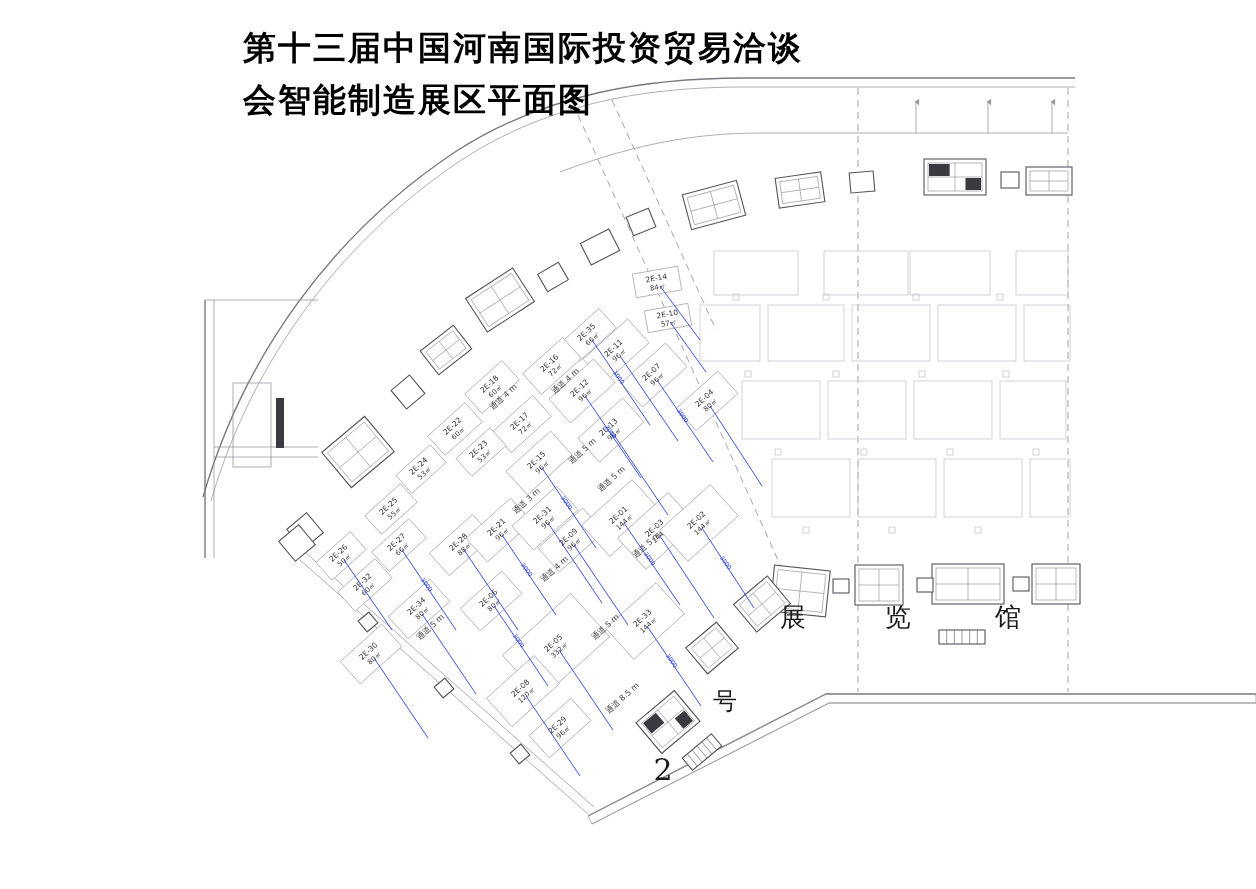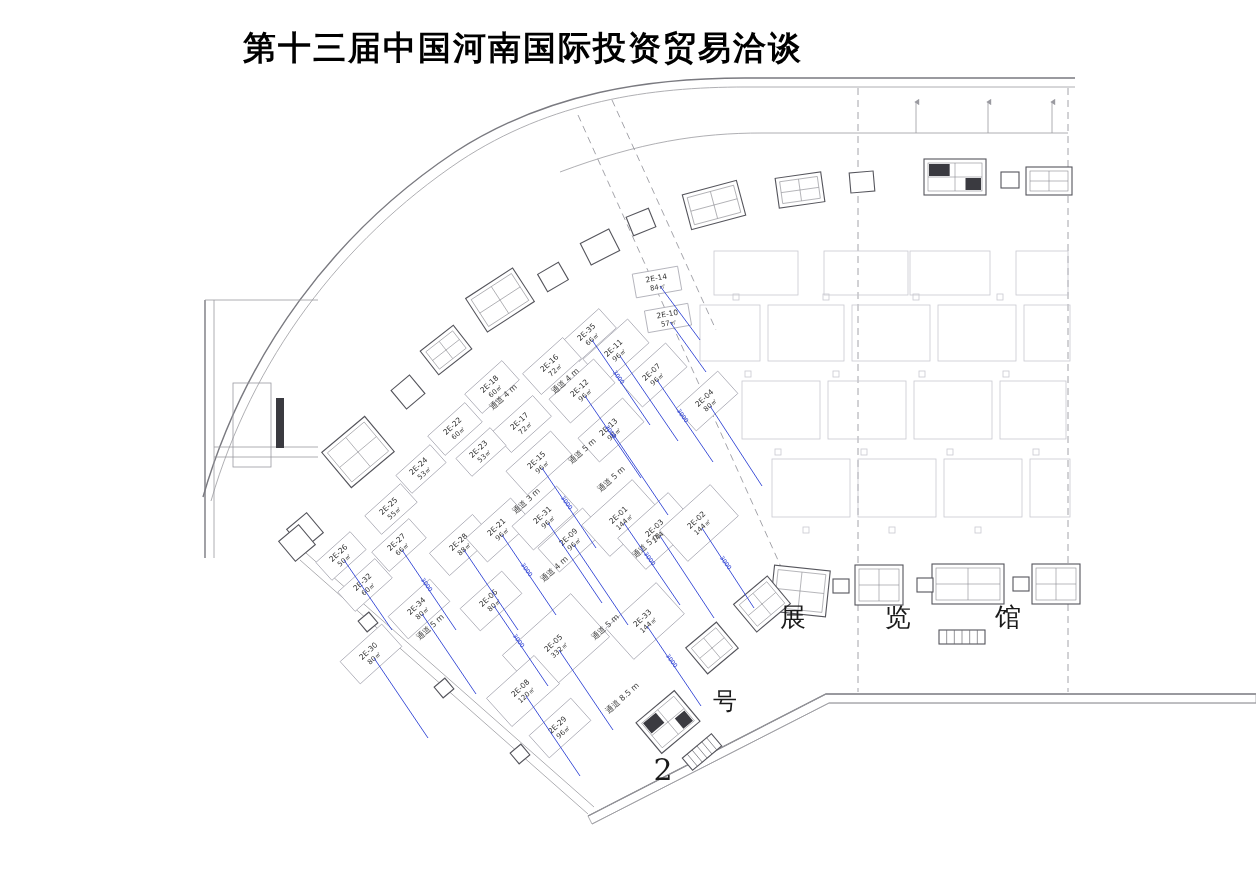--- a/index.html
+++ b/index.html
@@ -24,20 +24,21 @@
   .leader-label{font-size:6px;fill:#2b3fd4;text-anchor:middle;}
   .hall-char{fill:#1a1a1a;text-anchor:middle;font-family:"DejaVu Serif",serif;}
   .stair-line{stroke:#6a6a70;stroke-width:0.7;}
 </style>
 </head>
 <body>
 
 <div class="canvas">
   <div class="title">
     <div>第十三届中国河南国际投资贸易洽谈</div>
+    <div>会智能制造展区平面图</div>
   </div>
   <svg class="plan" id="plan" width="1256" height="889" viewBox="0 0 1256 889">
     <defs>
       <pattern id="hatch" width="6" height="6" patternUnits="userSpaceOnUse">
         <path d="M0,0 l6,6 M6,0 l-6,6" stroke="#9a9aa0" stroke-width="0.7"></path>
       </pattern>
       <marker id="arrowhead" markerWidth="8" markerHeight="8" refX="4" refY="2" orient="auto">
         <path d="M0,6 L4,0 L8,6 Z" fill="#9a9aa0"></path>
       </marker>
     </defs>

